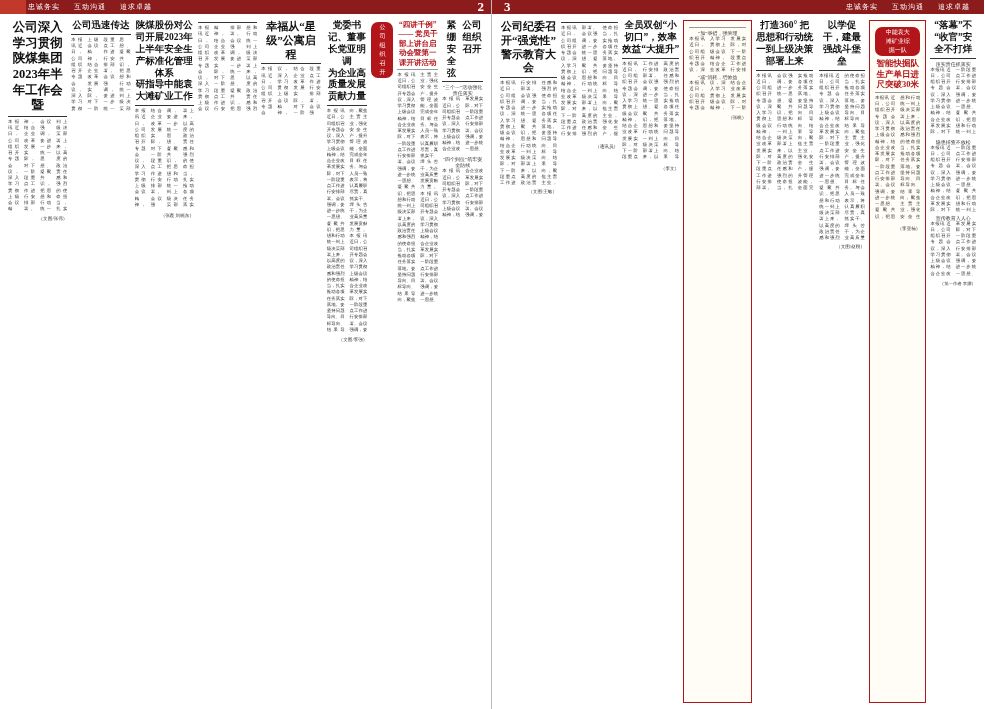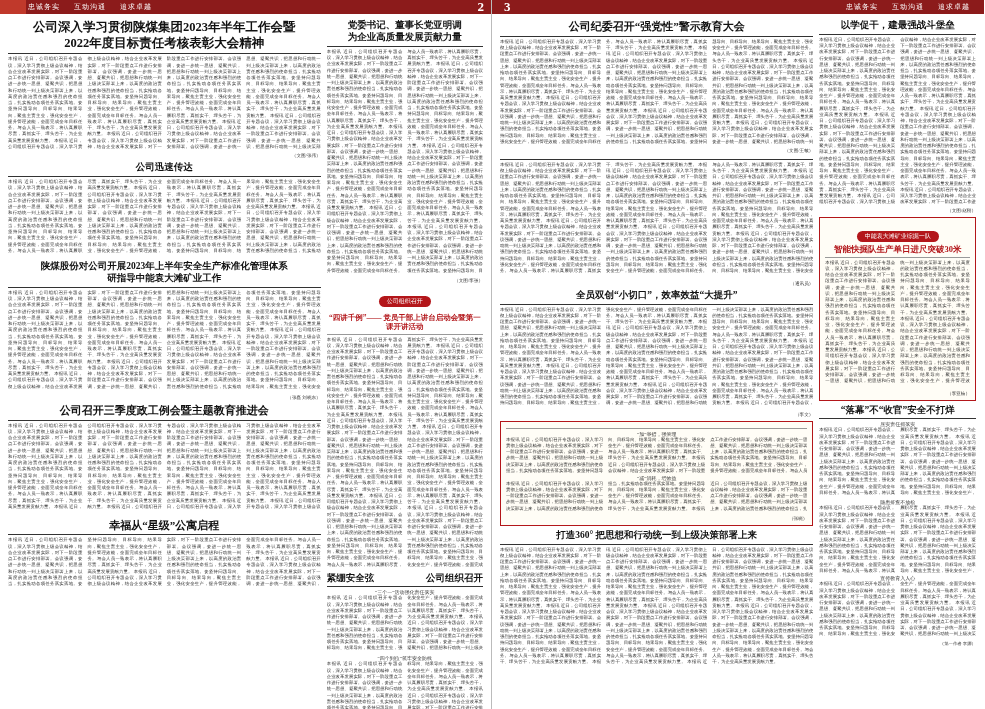--- a/index.html
+++ b/index.html
@@ -29,21 +29,21 @@
     font-size:13px;font-weight:bold;color:#444;
   }
   
   .half{position:relative;width:492px;height:709px;box-sizing:border-box;}
   .half.left{border-right:1px solid #bbb;}
   .half-head{position:relative;height:16px;}
   .half-body{
     display:flex;gap:6px;padding:4px 8px 6px 8px;box-sizing:border-box;
     height:693px;
   }
-  .col{flex:1;display:flex;flex-direction:column;gap:4px;min-width:0;}
+  .col{flex:1;display:flex;flex-direction:row;gap:4px;min-width:0;}
   
   .headline{
     font-weight:bold;text-align:center;line-height:1.25;
     font-family:"Liberation Serif", serif;
     color:#111;
   }
   .h-xl{font-size:12.5px;}
   .h-lg{font-size:11px;}
   .h-md{font-size:9.5px;}
   .h-sm{font-size:8.5px;}
@@ -90,42 +90,40 @@
       </div>
       <div class="corner"></div>
     </div>
 
     <div class="half-body">
 
       <div class="col" style="flex:2">
 
         <div>
           <div class="headline h-xl">公司深入学习贯彻陕煤集团2023年半年工作会暨</div>
-          <div class="headline h-xl">2022年度目标责任考核表彰大会精神</div>
           <div class="rule"></div>
           <div class="body-text b4" style="height:96px;overflow:hidden">本报讯 近日，公司组织召开专题会议，深入学习贯彻上级会议精神，结合企业改革发展实际，对下一阶段重点工作进行安排部署。会议强调，要进一步统一思想、凝聚共识，把思想和行动统一到上级决策部署上来，以高度的政治责任感和强烈的使命担当，扎实推动各项任务落实落地。要坚持问题导向、目标导向、结果导向，聚焦主责主业，强化安全生产，提升管理效能，全面完成全年目标任务。与会人员一致表示，将认真履职尽责，真抓实干、埋头苦干，为企业高质量发展贡献力量。 本报讯 近日，公司组织召开专题会议，深入学习贯彻上级会议精神，结合企业改革发展实际，对下一阶段重点工作进行安排部署。会议强调，要进一步统一思想、凝聚共识，把思想和行动统一到上级决策部署上来，以高度的政治责任感和强烈的使命担当，扎实推动各项任务落实落地。要坚持问题导向、目标导向、结果导向，聚焦主责主业，强化安全生产，提升管理效能，全面完成全年目标任务。与会人员一致表示，将认真履职尽责，真抓实干、埋头苦干，为企业高质量发展贡献力量。 本报讯 近日，公司组织召开专题会议，深入学习贯彻上级会议精神，结合企业改革发展实际，对下一阶段重点工作进行安排部署。会议强调，要进一步统一思想、凝聚共识，把思想和行动统一到上级决策部署上来，以高度的政治责任感和强烈的使命担当，扎实推动各项任务落实落地。要坚持问题导向、目标导向、结果导向，聚焦主责主业，强化安全生产，提升管理效能，全面完成全年目标任务。与会人员一致表示，将认真履职尽责，真抓实干、埋头苦干，为企业高质量发展贡献力量。 本报讯 近日，公司组织召开专题会议，深入学习贯彻上级会议精神，结合企业改革发展实际，对下一阶段重点工作进行安排部署。会议强调，要进一步统一思想、凝聚共识，把思想和行动统一到上级决策部署上来，以高度的政治责任感和强烈的使命担当，扎实推动各项任务落实落地。要坚持问题导向、目标导向、结果导向，聚焦主责主业，强化安全生产，提升管理效能，全面完成全年目标任务。与会人员一致表示，将认真履职尽责，真抓实干、埋头苦干，为企业高质量发展贡献力量。 本报讯 近日，公司组织召开专题会议，深入学习贯彻上级会议精神，结合企业改革发展实际，对下一阶段重点工作进行安排部署。会议强调，要进一步统一思想、凝聚共识，把思想和行动统一到上级决策部署上来，以高度的政治责任感和强烈的使命担当，扎实推动各项任务落实落地。要坚持问题导向、目标导向、结果导向，聚焦主责主业，强化安全生产，提升管理效能，全面完成全年目标任务。与会人员一致表示，将认真履职尽责，真抓实干、埋头苦干，为企业高质量发展贡献力量。 本报讯 近日，公司组织召开专题会议，深入学习贯彻上级会议精神，结合企业改革发展实际，对下一阶段重点工作进行安排部署。会议强调，要进一步统一思想、凝聚共识，把思想和行动统一到上级决策部署上来，以高度的政治责任感和强烈的使命担当，扎实推动各项任务落实落地。要坚持问题导向、目标导向、结果导向，聚焦主责主业，强化安全生产，提升管理效能，全面完成全年目标任务。与会人员一致表示，将认真履职尽责，真抓实干、埋头苦干，为企业高质量发展贡献力量。 </div>
           <div class="byline">（文图/张伟）</div>
         </div>
 
         <div>
           <div class="headline h-md">公司迅速传达</div>
           <div class="rule"></div>
           <div class="body-text b4" style="height:78px;overflow:hidden">本报讯 近日，公司组织召开专题会议，深入学习贯彻上级会议精神，结合企业改革发展实际，对下一阶段重点工作进行安排部署。会议强调，要进一步统一思想、凝聚共识，把思想和行动统一到上级决策部署上来，以高度的政治责任感和强烈的使命担当，扎实推动各项任务落实落地。要坚持问题导向、目标导向、结果导向，聚焦主责主业，强化安全生产，提升管理效能，全面完成全年目标任务。与会人员一致表示，将认真履职尽责，真抓实干、埋头苦干，为企业高质量发展贡献力量。 本报讯 近日，公司组织召开专题会议，深入学习贯彻上级会议精神，结合企业改革发展实际，对下一阶段重点工作进行安排部署。会议强调，要进一步统一思想、凝聚共识，把思想和行动统一到上级决策部署上来，以高度的政治责任感和强烈的使命担当，扎实推动各项任务落实落地。要坚持问题导向、目标导向、结果导向，聚焦主责主业，强化安全生产，提升管理效能，全面完成全年目标任务。与会人员一致表示，将认真履职尽责，真抓实干、埋头苦干，为企业高质量发展贡献力量。 本报讯 近日，公司组织召开专题会议，深入学习贯彻上级会议精神，结合企业改革发展实际，对下一阶段重点工作进行安排部署。会议强调，要进一步统一思想、凝聚共识，把思想和行动统一到上级决策部署上来，以高度的政治责任感和强烈的使命担当，扎实推动各项任务落实落地。要坚持问题导向、目标导向、结果导向，聚焦主责主业，强化安全生产，提升管理效能，全面完成全年目标任务。与会人员一致表示，将认真履职尽责，真抓实干、埋头苦干，为企业高质量发展贡献力量。 本报讯 近日，公司组织召开专题会议，深入学习贯彻上级会议精神，结合企业改革发展实际，对下一阶段重点工作进行安排部署。会议强调，要进一步统一思想、凝聚共识，把思想和行动统一到上级决策部署上来，以高度的政治责任感和强烈的使命担当，扎实推动各项任务落实落地。要坚持问题导向、目标导向、结果导向，聚焦主责主业，强化安全生产，提升管理效能，全面完成全年目标任务。与会人员一致表示，将认真履职尽责，真抓实干、埋头苦干，为企业高质量发展贡献力量。 本报讯 近日，公司组织召开专题会议，深入学习贯彻上级会议精神，结合企业改革发展实际，对下一阶段重点工作进行安排部署。会议强调，要进一步统一思想、凝聚共识，把思想和行动统一到上级决策部署上来，以高度的政治责任感和强烈的使命担当，扎实推动各项任务落实落地。要坚持问题导向、目标导向、结果导向，聚焦主责主业，强化安全生产，提升管理效能，全面完成全年目标任务。与会人员一致表示，将认真履职尽责，真抓实干、埋头苦干，为企业高质量发展贡献力量。 本报讯 近日，公司组织召开专题会议，深入学习贯彻上级会议精神，结合企业改革发展实际，对下一阶段重点工作进行安排部署。会议强调，要进一步统一思想、凝聚共识，把思想和行动统一到上级决策部署上来，以高度的政治责任感和强烈的使命担当，扎实推动各项任务落实落地。要坚持问题导向、目标导向、结果导向，聚焦主责主业，强化安全生产，提升管理效能，全面完成全年目标任务。与会人员一致表示，将认真履职尽责，真抓实干、埋头苦干，为企业高质量发展贡献力量。 </div>
         </div>
 
         <div>
           <div class="headline h-md">陕煤股份对公司开展2023年上半年安全生产标准化管理体系</div>
           <div class="headline h-md">研指导中能袁大滩矿业工作</div>
           <div class="rule"></div>
           <div class="body-text b4" style="height:104px;overflow:hidden">本报讯 近日，公司组织召开专题会议，深入学习贯彻上级会议精神，结合企业改革发展实际，对下一阶段重点工作进行安排部署。会议强调，要进一步统一思想、凝聚共识，把思想和行动统一到上级决策部署上来，以高度的政治责任感和强烈的使命担当，扎实推动各项任务落实落地。要坚持问题导向、目标导向、结果导向，聚焦主责主业，强化安全生产，提升管理效能，全面完成全年目标任务。与会人员一致表示，将认真履职尽责，真抓实干、埋头苦干，为企业高质量发展贡献力量。 本报讯 近日，公司组织召开专题会议，深入学习贯彻上级会议精神，结合企业改革发展实际，对下一阶段重点工作进行安排部署。会议强调，要进一步统一思想、凝聚共识，把思想和行动统一到上级决策部署上来，以高度的政治责任感和强烈的使命担当，扎实推动各项任务落实落地。要坚持问题导向、目标导向、结果导向，聚焦主责主业，强化安全生产，提升管理效能，全面完成全年目标任务。与会人员一致表示，将认真履职尽责，真抓实干、埋头苦干，为企业高质量发展贡献力量。 本报讯 近日，公司组织召开专题会议，深入学习贯彻上级会议精神，结合企业改革发展实际，对下一阶段重点工作进行安排部署。会议强调，要进一步统一思想、凝聚共识，把思想和行动统一到上级决策部署上来，以高度的政治责任感和强烈的使命担当，扎实推动各项任务落实落地。要坚持问题导向、目标导向、结果导向，聚焦主责主业，强化安全生产，提升管理效能，全面完成全年目标任务。与会人员一致表示，将认真履职尽责，真抓实干、埋头苦干，为企业高质量发展贡献力量。 本报讯 近日，公司组织召开专题会议，深入学习贯彻上级会议精神，结合企业改革发展实际，对下一阶段重点工作进行安排部署。会议强调，要进一步统一思想、凝聚共识，把思想和行动统一到上级决策部署上来，以高度的政治责任感和强烈的使命担当，扎实推动各项任务落实落地。要坚持问题导向、目标导向、结果导向，聚焦主责主业，强化安全生产，提升管理效能，全面完成全年目标任务。与会人员一致表示，将认真履职尽责，真抓实干、埋头苦干，为企业高质量发展贡献力量。 本报讯 近日，公司组织召开专题会议，深入学习贯彻上级会议精神，结合企业改革发展实际，对下一阶段重点工作进行安排部署。会议强调，要进一步统一思想、凝聚共识，把思想和行动统一到上级决策部署上来，以高度的政治责任感和强烈的使命担当，扎实推动各项任务落实落地。要坚持问题导向、目标导向、结果导向，聚焦主责主业，强化安全生产，提升管理效能，全面完成全年目标任务。与会人员一致表示，将认真履职尽责，真抓实干、埋头苦干，为企业高质量发展贡献力量。 本报讯 近日，公司组织召开专题会议，深入学习贯彻上级会议精神，结合企业改革发展实际，对下一阶段重点工作进行安排部署。会议强调，要进一步统一思想、凝聚共识，把思想和行动统一到上级决策部署上来，以高度的政治责任感和强烈的使命担当，扎实推动各项任务落实落地。要坚持问题导向、目标导向、结果导向，聚焦主责主业，强化安全生产，提升管理效能，全面完成全年目标任务。与会人员一致表示，将认真履职尽责，真抓实干、埋头苦干，为企业高质量发展贡献力量。 </div>
           <div class="byline">（张磊  刘晓东）</div>
         </div>
 
         <div>
-          <div class="headline h-lg">公司召开三季度政工例会暨主题教育推进会</div>
           <div class="rule"></div>
           <div class="body-text b4" style="height:92px;overflow:hidden">本报讯 近日，公司组织召开专题会议，深入学习贯彻上级会议精神，结合企业改革发展实际，对下一阶段重点工作进行安排部署。会议强调，要进一步统一思想、凝聚共识，把思想和行动统一到上级决策部署上来，以高度的政治责任感和强烈的使命担当，扎实推动各项任务落实落地。要坚持问题导向、目标导向、结果导向，聚焦主责主业，强化安全生产，提升管理效能，全面完成全年目标任务。与会人员一致表示，将认真履职尽责，真抓实干、埋头苦干，为企业高质量发展贡献力量。 本报讯 近日，公司组织召开专题会议，深入学习贯彻上级会议精神，结合企业改革发展实际，对下一阶段重点工作进行安排部署。会议强调，要进一步统一思想、凝聚共识，把思想和行动统一到上级决策部署上来，以高度的政治责任感和强烈的使命担当，扎实推动各项任务落实落地。要坚持问题导向、目标导向、结果导向，聚焦主责主业，强化安全生产，提升管理效能，全面完成全年目标任务。与会人员一致表示，将认真履职尽责，真抓实干、埋头苦干，为企业高质量发展贡献力量。 本报讯 近日，公司组织召开专题会议，深入学习贯彻上级会议精神，结合企业改革发展实际，对下一阶段重点工作进行安排部署。会议强调，要进一步统一思想、凝聚共识，把思想和行动统一到上级决策部署上来，以高度的政治责任感和强烈的使命担当，扎实推动各项任务落实落地。要坚持问题导向、目标导向、结果导向，聚焦主责主业，强化安全生产，提升管理效能，全面完成全年目标任务。与会人员一致表示，将认真履职尽责，真抓实干、埋头苦干，为企业高质量发展贡献力量。 本报讯 近日，公司组织召开专题会议，深入学习贯彻上级会议精神，结合企业改革发展实际，对下一阶段重点工作进行安排部署。会议强调，要进一步统一思想、凝聚共识，把思想和行动统一到上级决策部署上来，以高度的政治责任感和强烈的使命担当，扎实推动各项任务落实落地。要坚持问题导向、目标导向、结果导向，聚焦主责主业，强化安全生产，提升管理效能，全面完成全年目标任务。与会人员一致表示，将认真履职尽责，真抓实干、埋头苦干，为企业高质量发展贡献力量。 本报讯 近日，公司组织召开专题会议，深入学习贯彻上级会议精神，结合企业改革发展实际，对下一阶段重点工作进行安排部署。会议强调，要进一步统一思想、凝聚共识，把思想和行动统一到上级决策部署上来，以高度的政治责任感和强烈的使命担当，扎实推动各项任务落实落地。要坚持问题导向、目标导向、结果导向，聚焦主责主业，强化安全生产，提升管理效能，全面完成全年目标任务。与会人员一致表示，将认真履职尽责，真抓实干、埋头苦干，为企业高质量发展贡献力量。 本报讯 近日，公司组织召开专题会议，深入学习贯彻上级会议精神，结合企业改革发展实际，对下一阶段重点工作进行安排部署。会议强调，要进一步统一思想、凝聚共识，把思想和行动统一到上级决策部署上来，以高度的政治责任感和强烈的使命担当，扎实推动各项任务落实落地。要坚持问题导向、目标导向、结果导向，聚焦主责主业，强化安全生产，提升管理效能，全面完成全年目标任务。与会人员一致表示，将认真履职尽责，真抓实干、埋头苦干，为企业高质量发展贡献力量。 </div>
         </div>
 
         <div>
           <div class="headline h-lg">幸福从“星级”公寓启程</div>
           <div class="rule"></div>
           <div class="body-text b4" style="height:56px;overflow:hidden">本报讯 近日，公司组织召开专题会议，深入学习贯彻上级会议精神，结合企业改革发展实际，对下一阶段重点工作进行安排部署。会议强调，要进一步统一思想、凝聚共识，把思想和行动统一到上级决策部署上来，以高度的政治责任感和强烈的使命担当，扎实推动各项任务落实落地。要坚持问题导向、目标导向、结果导向，聚焦主责主业，强化安全生产，提升管理效能，全面完成全年目标任务。与会人员一致表示，将认真履职尽责，真抓实干、埋头苦干，为企业高质量发展贡献力量。 本报讯 近日，公司组织召开专题会议，深入学习贯彻上级会议精神，结合企业改革发展实际，对下一阶段重点工作进行安排部署。会议强调，要进一步统一思想、凝聚共识，把思想和行动统一到上级决策部署上来，以高度的政治责任感和强烈的使命担当，扎实推动各项任务落实落地。要坚持问题导向、目标导向、结果导向，聚焦主责主业，强化安全生产，提升管理效能，全面完成全年目标任务。与会人员一致表示，将认真履职尽责，真抓实干、埋头苦干，为企业高质量发展贡献力量。 本报讯 近日，公司组织召开专题会议，深入学习贯彻上级会议精神，结合企业改革发展实际，对下一阶段重点工作进行安排部署。会议强调，要进一步统一思想、凝聚共识，把思想和行动统一到上级决策部署上来，以高度的政治责任感和强烈的使命担当，扎实推动各项任务落实落地。要坚持问题导向、目标导向、结果导向，聚焦主责主业，强化安全生产，提升管理效能，全面完成全年目标任务。与会人员一致表示，将认真履职尽责，真抓实干、埋头苦干，为企业高质量发展贡献力量。 本报讯 近日，公司组织召开专题会议，深入学习贯彻上级会议精神，结合企业改革发展实际，对下一阶段重点工作进行安排部署。会议强调，要进一步统一思想、凝聚共识，把思想和行动统一到上级决策部署上来，以高度的政治责任感和强烈的使命担当，扎实推动各项任务落实落地。要坚持问题导向、目标导向、结果导向，聚焦主责主业，强化安全生产，提升管理效能，全面完成全年目标任务。与会人员一致表示，将认真履职尽责，真抓实干、埋头苦干，为企业高质量发展贡献力量。 本报讯 近日，公司组织召开专题会议，深入学习贯彻上级会议精神，结合企业改革发展实际，对下一阶段重点工作进行安排部署。会议强调，要进一步统一思想、凝聚共识，把思想和行动统一到上级决策部署上来，以高度的政治责任感和强烈的使命担当，扎实推动各项任务落实落地。要坚持问题导向、目标导向、结果导向，聚焦主责主业，强化安全生产，提升管理效能，全面完成全年目标任务。与会人员一致表示，将认真履职尽责，真抓实干、埋头苦干，为企业高质量发展贡献力量。 本报讯 近日，公司组织召开专题会议，深入学习贯彻上级会议精神，结合企业改革发展实际，对下一阶段重点工作进行安排部署。会议强调，要进一步统一思想、凝聚共识，把思想和行动统一到上级决策部署上来，以高度的政治责任感和强烈的使命担当，扎实推动各项任务落实落地。要坚持问题导向、目标导向、结果导向，聚焦主责主业，强化安全生产，提升管理效能，全面完成全年目标任务。与会人员一致表示，将认真履职尽责，真抓实干、埋头苦干，为企业高质量发展贡献力量。 </div>
         </div>
 
@@ -144,21 +142,21 @@
         <div class="kicker-wrap">
           <span class="kicker">公司组织召开</span>
         </div>
         <div>
           <div class="headline h-xs red-title">“四讲千例”—— 党员干部上讲台启动会暨第一课开讲活动</div>
           <div class="rule-thin"></div>
           <div class="body-text b2" style="height:232px;overflow:hidden">本报讯 近日，公司组织召开专题会议，深入学习贯彻上级会议精神，结合企业改革发展实际，对下一阶段重点工作进行安排部署。会议强调，要进一步统一思想、凝聚共识，把思想和行动统一到上级决策部署上来，以高度的政治责任感和强烈的使命担当，扎实推动各项任务落实落地。要坚持问题导向、目标导向、结果导向，聚焦主责主业，强化安全生产，提升管理效能，全面完成全年目标任务。与会人员一致表示，将认真履职尽责，真抓实干、埋头苦干，为企业高质量发展贡献力量。 本报讯 近日，公司组织召开专题会议，深入学习贯彻上级会议精神，结合企业改革发展实际，对下一阶段重点工作进行安排部署。会议强调，要进一步统一思想、凝聚共识，把思想和行动统一到上级决策部署上来，以高度的政治责任感和强烈的使命担当，扎实推动各项任务落实落地。要坚持问题导向、目标导向、结果导向，聚焦主责主业，强化安全生产，提升管理效能，全面完成全年目标任务。与会人员一致表示，将认真履职尽责，真抓实干、埋头苦干，为企业高质量发展贡献力量。 本报讯 近日，公司组织召开专题会议，深入学习贯彻上级会议精神，结合企业改革发展实际，对下一阶段重点工作进行安排部署。会议强调，要进一步统一思想、凝聚共识，把思想和行动统一到上级决策部署上来，以高度的政治责任感和强烈的使命担当，扎实推动各项任务落实落地。要坚持问题导向、目标导向、结果导向，聚焦主责主业，强化安全生产，提升管理效能，全面完成全年目标任务。与会人员一致表示，将认真履职尽责，真抓实干、埋头苦干，为企业高质量发展贡献力量。 本报讯 近日，公司组织召开专题会议，深入学习贯彻上级会议精神，结合企业改革发展实际，对下一阶段重点工作进行安排部署。会议强调，要进一步统一思想、凝聚共识，把思想和行动统一到上级决策部署上来，以高度的政治责任感和强烈的使命担当，扎实推动各项任务落实落地。要坚持问题导向、目标导向、结果导向，聚焦主责主业，强化安全生产，提升管理效能，全面完成全年目标任务。与会人员一致表示，将认真履职尽责，真抓实干、埋头苦干，为企业高质量发展贡献力量。 本报讯 近日，公司组织召开专题会议，深入学习贯彻上级会议精神，结合企业改革发展实际，对下一阶段重点工作进行安排部署。会议强调，要进一步统一思想、凝聚共识，把思想和行动统一到上级决策部署上来，以高度的政治责任感和强烈的使命担当，扎实推动各项任务落实落地。要坚持问题导向、目标导向、结果导向，聚焦主责主业，强化安全生产，提升管理效能，全面完成全年目标任务。与会人员一致表示，将认真履职尽责，真抓实干、埋头苦干，为企业高质量发展贡献力量。 本报讯 近日，公司组织召开专题会议，深入学习贯彻上级会议精神，结合企业改革发展实际，对下一阶段重点工作进行安排部署。会议强调，要进一步统一思想、凝聚共识，把思想和行动统一到上级决策部署上来，以高度的政治责任感和强烈的使命担当，扎实推动各项任务落实落地。要坚持问题导向、目标导向、结果导向，聚焦主责主业，强化安全生产，提升管理效能，全面完成全年目标任务。与会人员一致表示，将认真履职尽责，真抓实干、埋头苦干，为企业高质量发展贡献力量。 </div>
         </div>
 
         <div>
-          <div style="display:flex;justify-content:space-between;align-items:center">
+          <div style="display:flex;justify-content:space-between;align-items:flex-start">
             <div class="headline h-md">紧绷安全弦</div>
             <div class="headline h-md">公司组织召开</div>
           </div>
           <div class="rule"></div>
           <div class="small-center">“三个一”活动强化责任落实</div>
           <div class="body-text b2" style="height:60px;overflow:hidden">本报讯 近日，公司组织召开专题会议，深入学习贯彻上级会议精神，结合企业改革发展实际，对下一阶段重点工作进行安排部署。会议强调，要进一步统一思想、凝聚共识，把思想和行动统一到上级决策部署上来，以高度的政治责任感和强烈的使命担当，扎实推动各项任务落实落地。要坚持问题导向、目标导向、结果导向，聚焦主责主业，强化安全生产，提升管理效能，全面完成全年目标任务。与会人员一致表示，将认真履职尽责，真抓实干、埋头苦干，为企业高质量发展贡献力量。 本报讯 近日，公司组织召开专题会议，深入学习贯彻上级会议精神，结合企业改革发展实际，对下一阶段重点工作进行安排部署。会议强调，要进一步统一思想、凝聚共识，把思想和行动统一到上级决策部署上来，以高度的政治责任感和强烈的使命担当，扎实推动各项任务落实落地。要坚持问题导向、目标导向、结果导向，聚焦主责主业，强化安全生产，提升管理效能，全面完成全年目标任务。与会人员一致表示，将认真履职尽责，真抓实干、埋头苦干，为企业高质量发展贡献力量。 本报讯 近日，公司组织召开专题会议，深入学习贯彻上级会议精神，结合企业改革发展实际，对下一阶段重点工作进行安排部署。会议强调，要进一步统一思想、凝聚共识，把思想和行动统一到上级决策部署上来，以高度的政治责任感和强烈的使命担当，扎实推动各项任务落实落地。要坚持问题导向、目标导向、结果导向，聚焦主责主业，强化安全生产，提升管理效能，全面完成全年目标任务。与会人员一致表示，将认真履职尽责，真抓实干、埋头苦干，为企业高质量发展贡献力量。 本报讯 近日，公司组织召开专题会议，深入学习贯彻上级会议精神，结合企业改革发展实际，对下一阶段重点工作进行安排部署。会议强调，要进一步统一思想、凝聚共识，把思想和行动统一到上级决策部署上来，以高度的政治责任感和强烈的使命担当，扎实推动各项任务落实落地。要坚持问题导向、目标导向、结果导向，聚焦主责主业，强化安全生产，提升管理效能，全面完成全年目标任务。与会人员一致表示，将认真履职尽责，真抓实干、埋头苦干，为企业高质量发展贡献力量。 本报讯 近日，公司组织召开专题会议，深入学习贯彻上级会议精神，结合企业改革发展实际，对下一阶段重点工作进行安排部署。会议强调，要进一步统一思想、凝聚共识，把思想和行动统一到上级决策部署上来，以高度的政治责任感和强烈的使命担当，扎实推动各项任务落实落地。要坚持问题导向、目标导向、结果导向，聚焦主责主业，强化安全生产，提升管理效能，全面完成全年目标任务。与会人员一致表示，将认真履职尽责，真抓实干、埋头苦干，为企业高质量发展贡献力量。 本报讯 近日，公司组织召开专题会议，深入学习贯彻上级会议精神，结合企业改革发展实际，对下一阶段重点工作进行安排部署。会议强调，要进一步统一思想、凝聚共识，把思想和行动统一到上级决策部署上来，以高度的政治责任感和强烈的使命担当，扎实推动各项任务落实落地。要坚持问题导向、目标导向、结果导向，聚焦主责主业，强化安全生产，提升管理效能，全面完成全年目标任务。与会人员一致表示，将认真履职尽责，真抓实干、埋头苦干，为企业高质量发展贡献力量。 </div>
           <div class="small-center">“四个到位”筑牢安全防线</div>
           <div class="body-text b2" style="height:56px;overflow:hidden">本报讯 近日，公司组织召开专题会议，深入学习贯彻上级会议精神，结合企业改革发展实际，对下一阶段重点工作进行安排部署。会议强调，要进一步统一思想、凝聚共识，把思想和行动统一到上级决策部署上来，以高度的政治责任感和强烈的使命担当，扎实推动各项任务落实落地。要坚持问题导向、目标导向、结果导向，聚焦主责主业，强化安全生产，提升管理效能，全面完成全年目标任务。与会人员一致表示，将认真履职尽责，真抓实干、埋头苦干，为企业高质量发展贡献力量。 本报讯 近日，公司组织召开专题会议，深入学习贯彻上级会议精神，结合企业改革发展实际，对下一阶段重点工作进行安排部署。会议强调，要进一步统一思想、凝聚共识，把思想和行动统一到上级决策部署上来，以高度的政治责任感和强烈的使命担当，扎实推动各项任务落实落地。要坚持问题导向、目标导向、结果导向，聚焦主责主业，强化安全生产，提升管理效能，全面完成全年目标任务。与会人员一致表示，将认真履职尽责，真抓实干、埋头苦干，为企业高质量发展贡献力量。 本报讯 近日，公司组织召开专题会议，深入学习贯彻上级会议精神，结合企业改革发展实际，对下一阶段重点工作进行安排部署。会议强调，要进一步统一思想、凝聚共识，把思想和行动统一到上级决策部署上来，以高度的政治责任感和强烈的使命担当，扎实推动各项任务落实落地。要坚持问题导向、目标导向、结果导向，聚焦主责主业，强化安全生产，提升管理效能，全面完成全年目标任务。与会人员一致表示，将认真履职尽责，真抓实干、埋头苦干，为企业高质量发展贡献力量。 本报讯 近日，公司组织召开专题会议，深入学习贯彻上级会议精神，结合企业改革发展实际，对下一阶段重点工作进行安排部署。会议强调，要进一步统一思想、凝聚共识，把思想和行动统一到上级决策部署上来，以高度的政治责任感和强烈的使命担当，扎实推动各项任务落实落地。要坚持问题导向、目标导向、结果导向，聚焦主责主业，强化安全生产，提升管理效能，全面完成全年目标任务。与会人员一致表示，将认真履职尽责，真抓实干、埋头苦干，为企业高质量发展贡献力量。 本报讯 近日，公司组织召开专题会议，深入学习贯彻上级会议精神，结合企业改革发展实际，对下一阶段重点工作进行安排部署。会议强调，要进一步统一思想、凝聚共识，把思想和行动统一到上级决策部署上来，以高度的政治责任感和强烈的使命担当，扎实推动各项任务落实落地。要坚持问题导向、目标导向、结果导向，聚焦主责主业，强化安全生产，提升管理效能，全面完成全年目标任务。与会人员一致表示，将认真履职尽责，真抓实干、埋头苦干，为企业高质量发展贡献力量。 本报讯 近日，公司组织召开专题会议，深入学习贯彻上级会议精神，结合企业改革发展实际，对下一阶段重点工作进行安排部署。会议强调，要进一步统一思想、凝聚共识，把思想和行动统一到上级决策部署上来，以高度的政治责任感和强烈的使命担当，扎实推动各项任务落实落地。要坚持问题导向、目标导向、结果导向，聚焦主责主业，强化安全生产，提升管理效能，全面完成全年目标任务。与会人员一致表示，将认真履职尽责，真抓实干、埋头苦干，为企业高质量发展贡献力量。 </div>
 
         </div>

